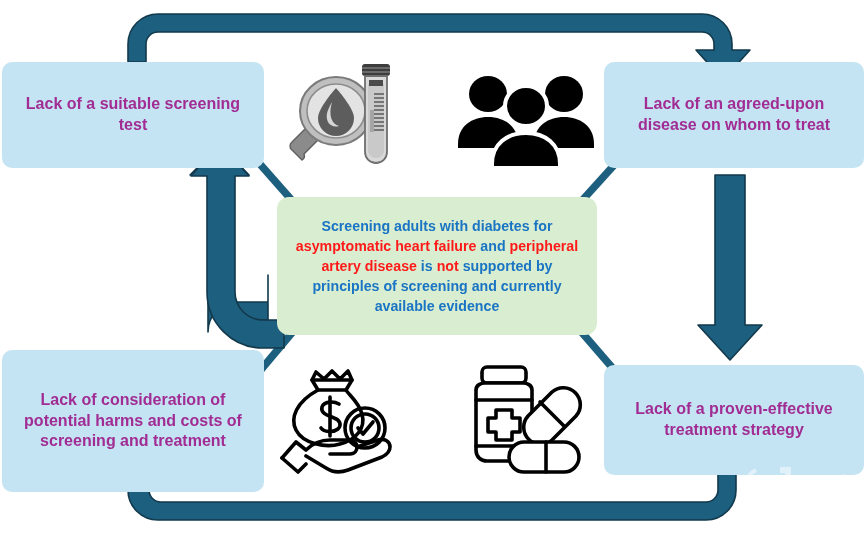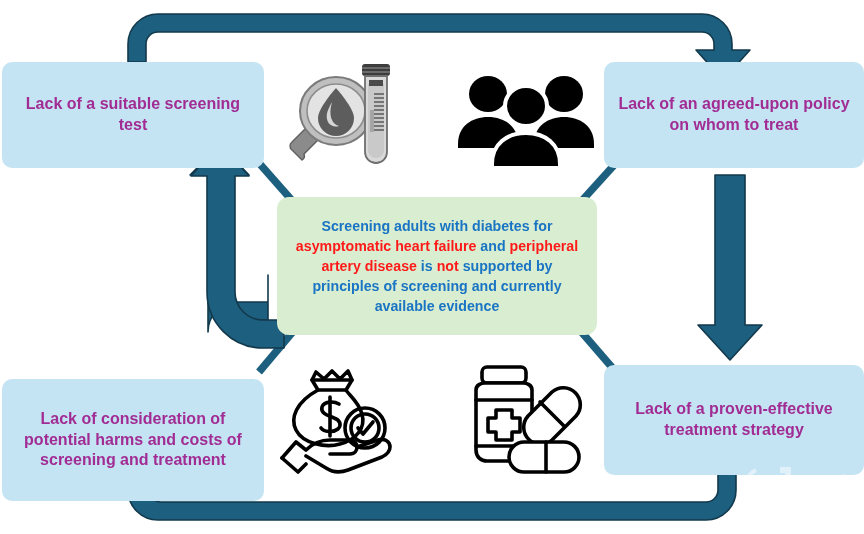--- a/index.html
+++ b/index.html
@@ -37,21 +37,21 @@
     text-align: center;
     color: #a12c93;
     font-weight: bold;
     font-size: 16px;
     line-height: 1.30;
     padding: 4px 10px;
     box-sizing: border-box;
   }
   #box-tl { left: 2px;   top: 62px;  width: 262px; height: 106px; }
   #box-tr { left: 604px; top: 62px;  width: 260px; height: 106px; }
-  #box-bl { left: 2px;   top: 379px; width: 262px; height: 122px; }
+  #box-bl { left: 2px;   top: 350px; width: 262px; height: 142px; }
   #box-br { left: 604px; top: 365px; width: 260px; height: 110px; }
 
   #center-box {
     position: absolute;
     left: 277px;
     top: 197px;
     width: 320px;
     height: 138px;
     background: #d9eed0;
     border-radius: 12px;
@@ -204,21 +204,21 @@
              L 207 176
              L 191 176
              Z" fill="#1d5f7e" stroke="#12394c" stroke-width="1.6" stroke-linejoin="round"></path>
   </svg>
 
   <div class="node-box" id="box-tl" style="background: rgb(197, 228, 243); color: rgb(161, 44, 147);">
     <span>Lack of a suitable screening test</span>
   </div>
 
   <div class="node-box" id="box-tr" style="background: rgb(197, 228, 243); color: rgb(161, 44, 147);">
-    <span>Lack of an agreed-upon policy on whom to treat</span>
+    <span>Lack of an agreed-upon disease on whom to treat</span>
   </div>
 
   <div class="node-box" id="box-bl" style="background: rgb(197, 228, 243); color: rgb(161, 44, 147);">
     <span>Lack of consideration of potential harms and costs of screening and treatment</span>
   </div>
 
   <div class="node-box" id="box-br" style="background: rgb(197, 228, 243); color: rgb(161, 44, 147);">
     <span>Lack of a proven-effective treatment strategy</span>
   </div>
 

